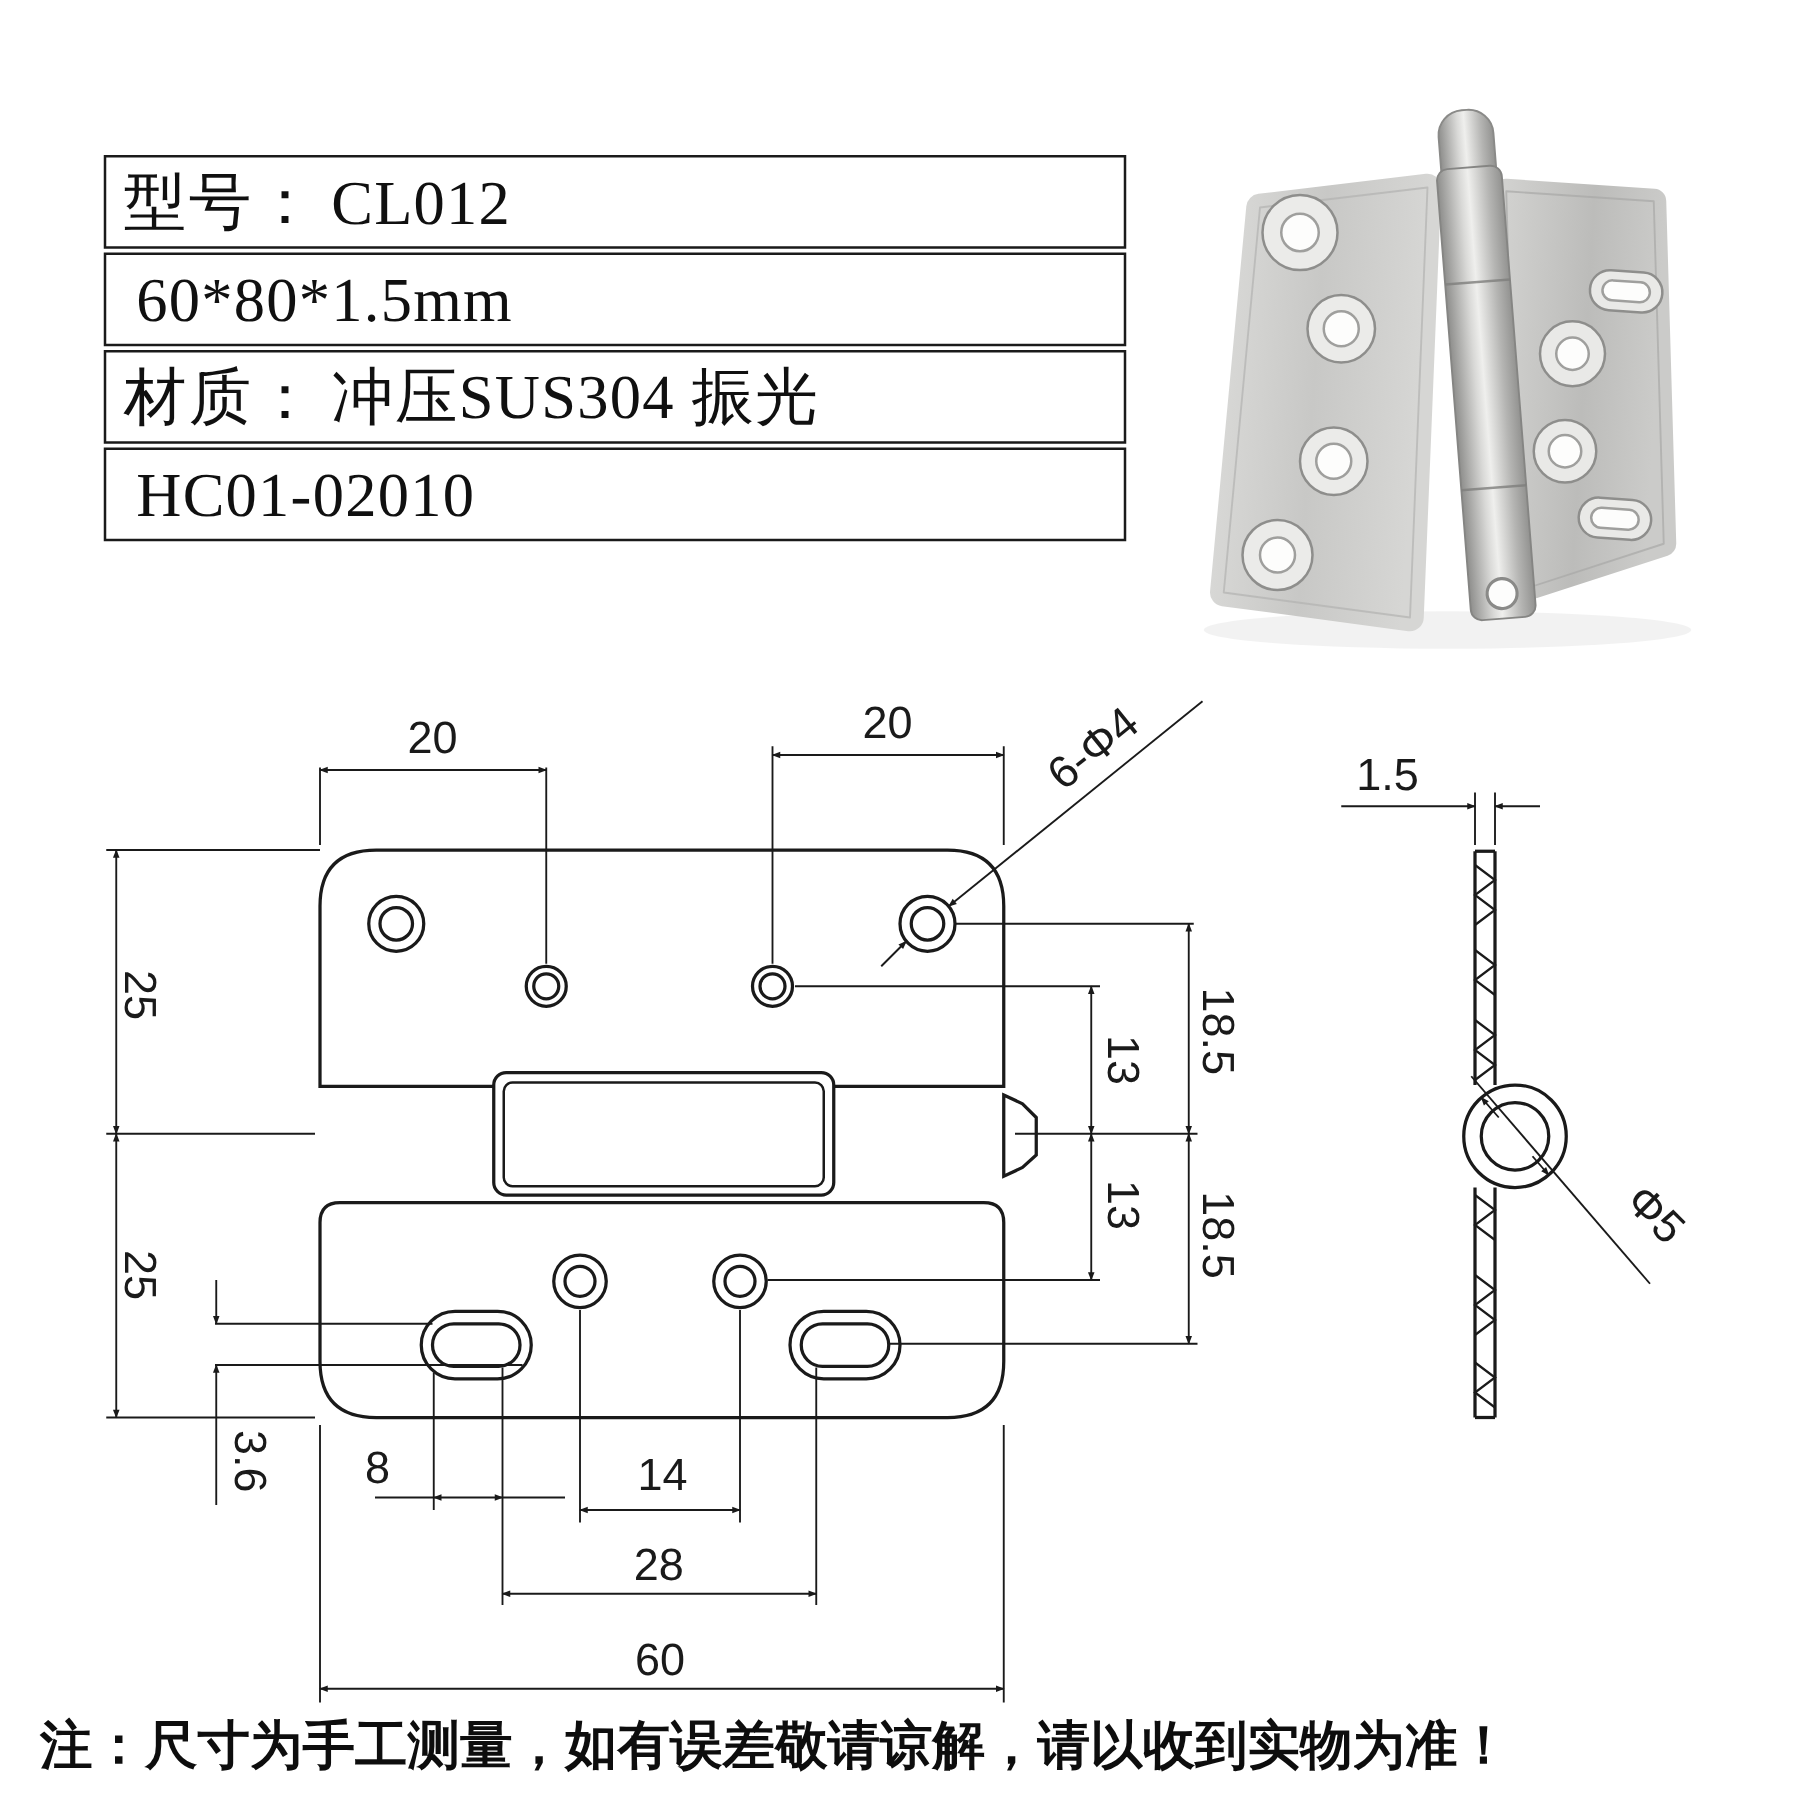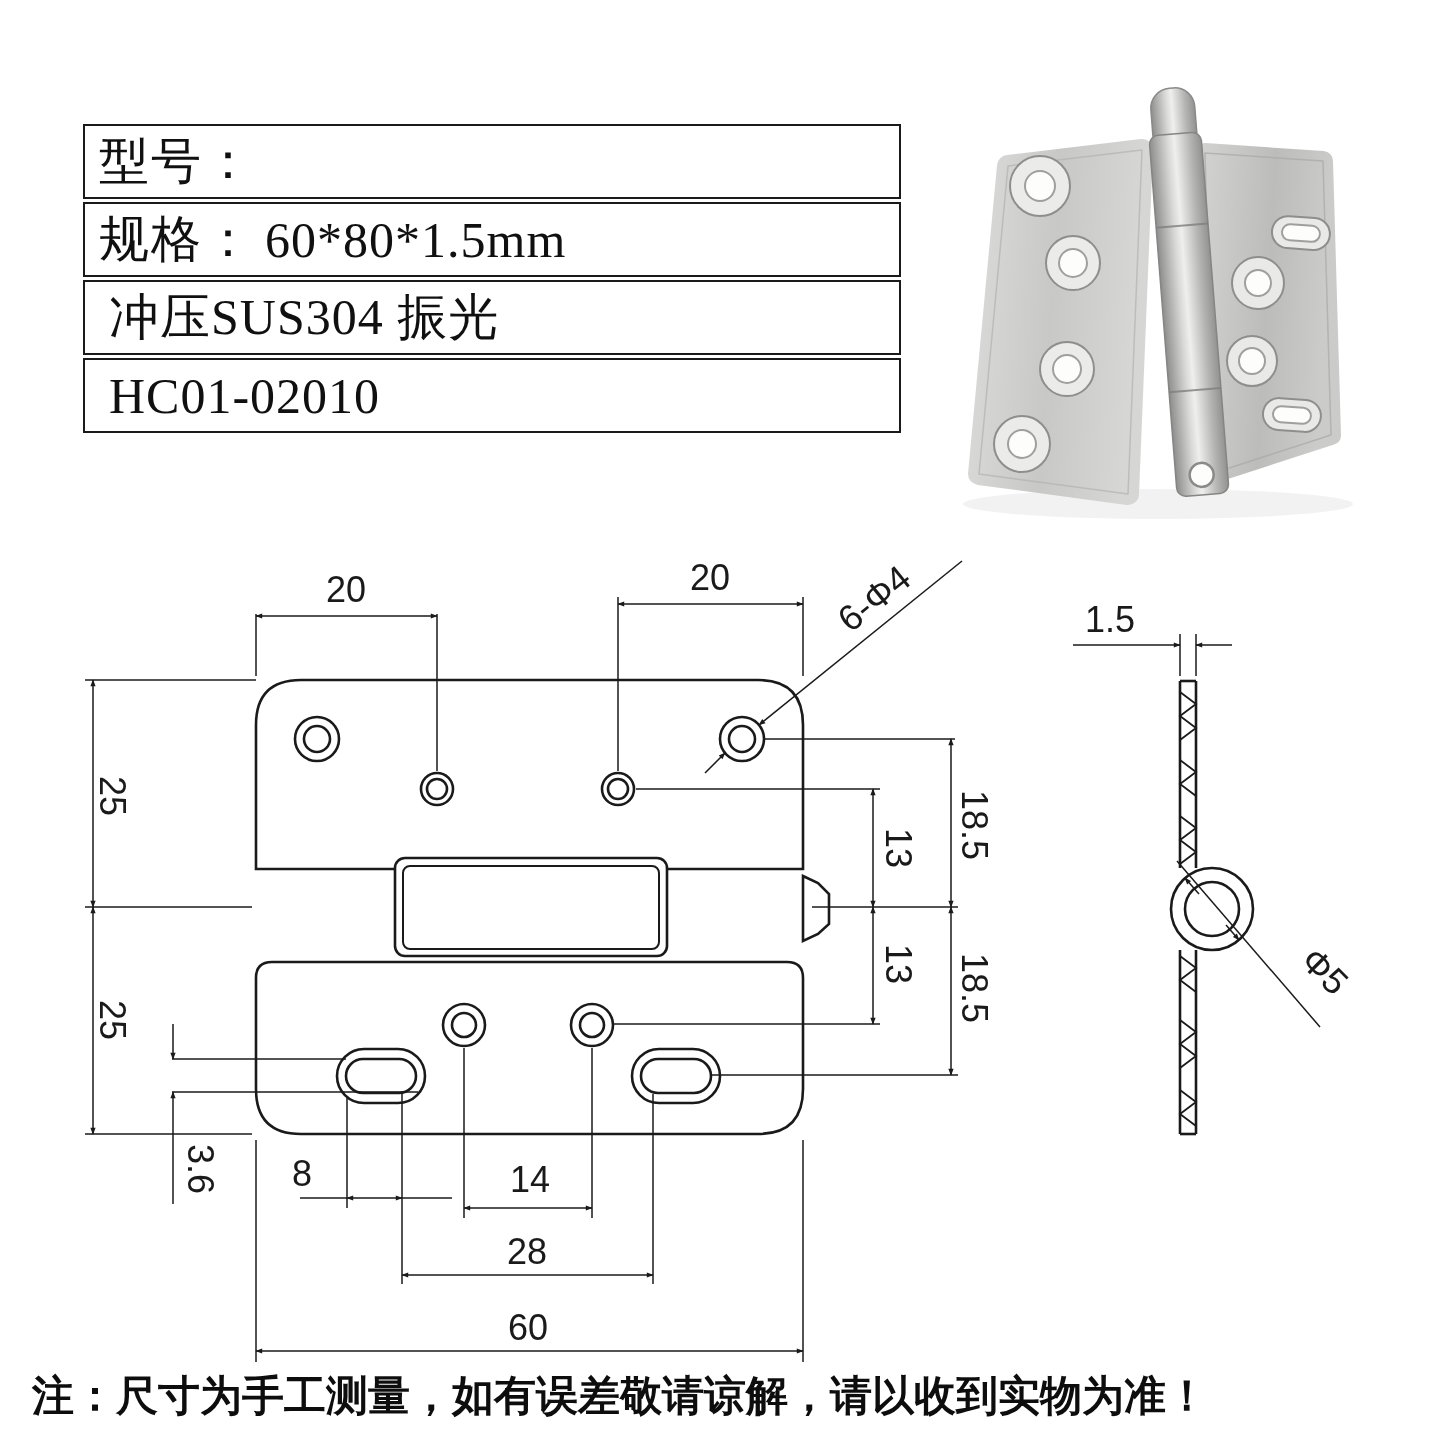--- a/index.html
+++ b/index.html
@@ -18,26 +18,27 @@
   .dimtxt{font-size:36px;}
 </style>
 </head>
 <body>
 
 <div id="page">
 
   <div id="spec-table">
     <div class="spec-row">
       <span class="lab">型号：</span>
-    </div>
-    <div class="spec-row">
-      <span class="lab">规格：</span>
+      <span class="val">CL012</span>
+    </div>
+    <div class="spec-row">
       <span class="val">60*80*1.5mm</span>
     </div>
     <div class="spec-row">
+      <span class="lab">材质：</span>
       <span class="val">冲压SUS304 振光</span>
     </div>
     <div class="spec-row">
       <span class="val">HC01-02010</span>
     </div>
   </div>
 
   <svg width="1440" height="1440" viewBox="0 0 1440 1440" style="position:absolute;left:0;top:0;">
     <defs>
       <marker id="arr" viewBox="0 0 10 10" refX="9" refY="5" markerWidth="13" markerHeight="4.6" orient="auto-start-reverse" markerUnits="strokeWidth">

